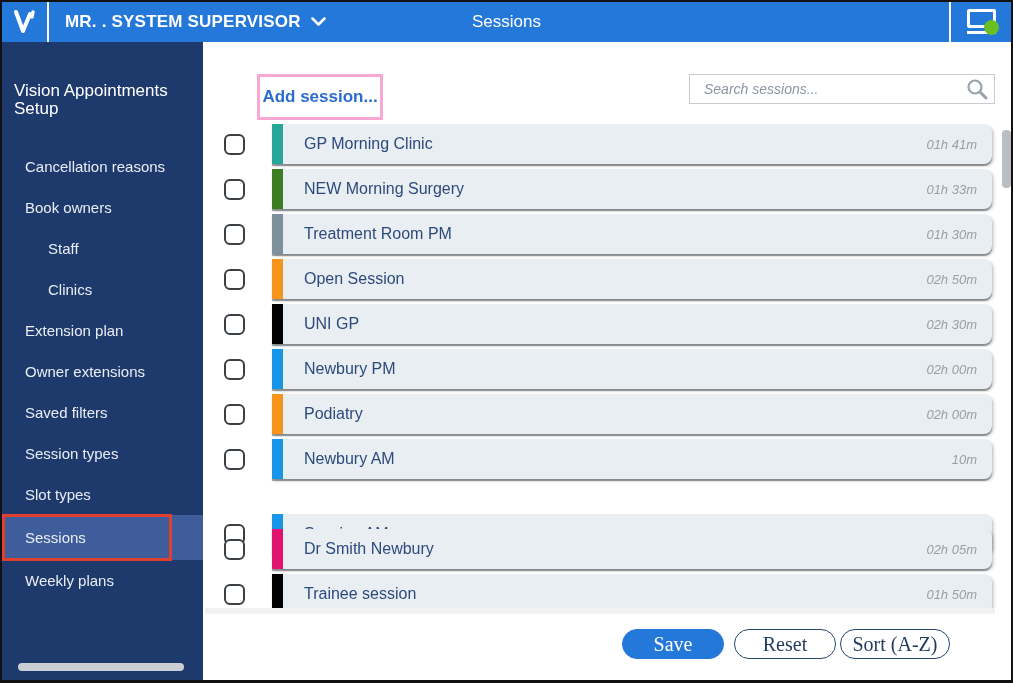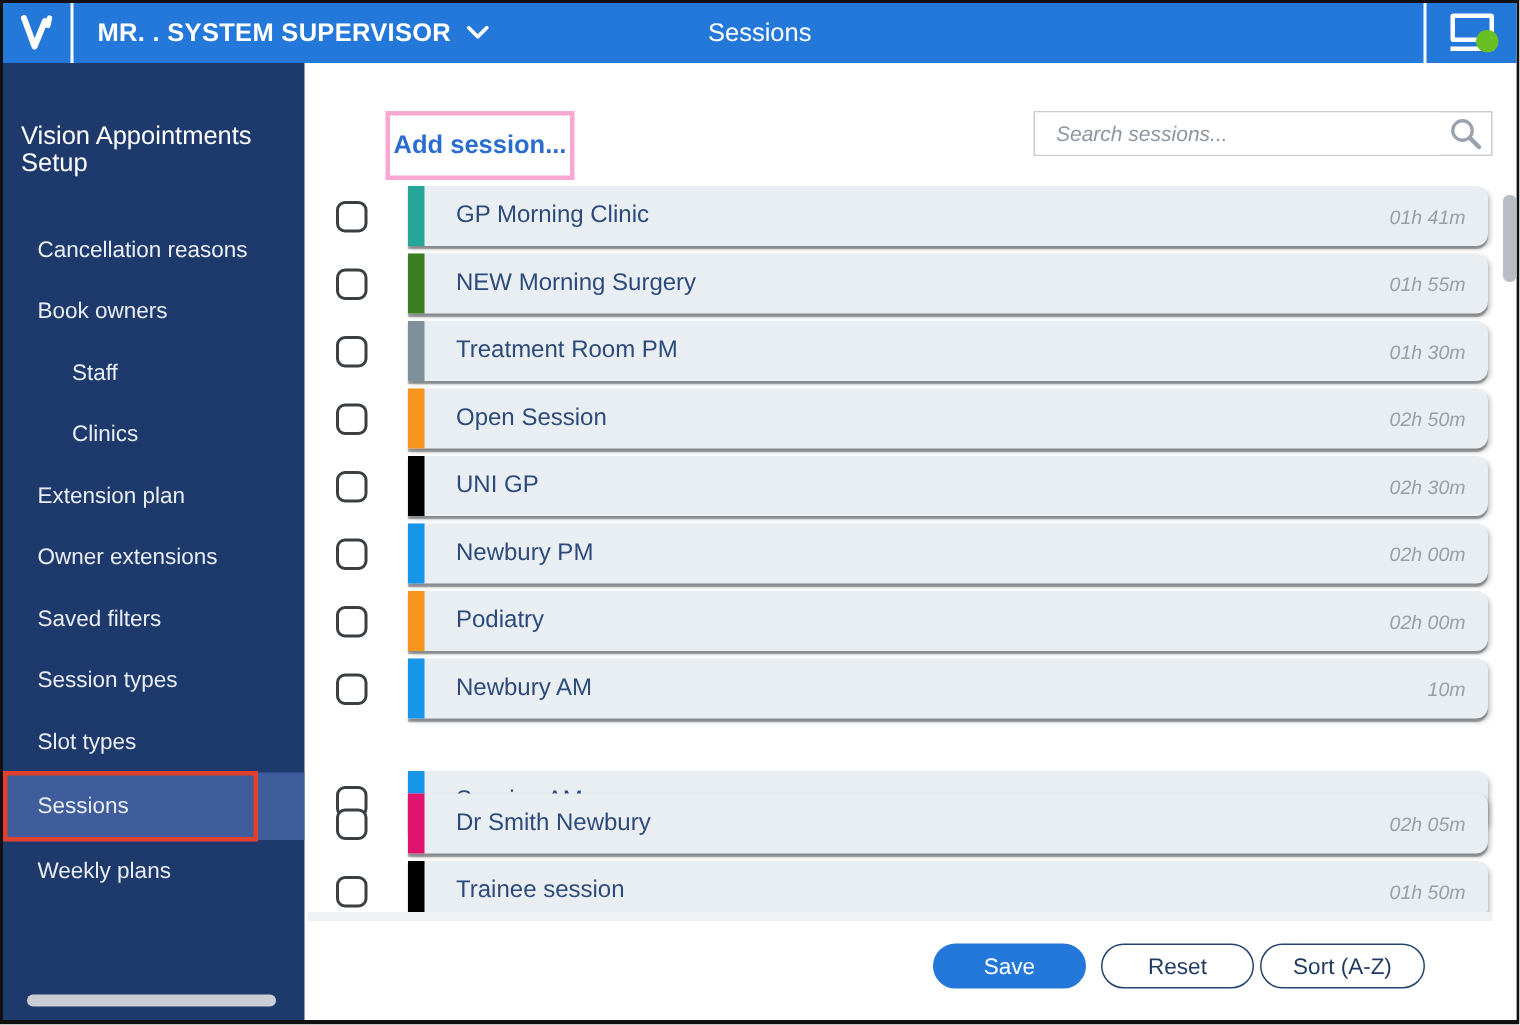--- a/index.html
+++ b/index.html
@@ -91,23 +91,23 @@
   .row-name { flex:1; padding-left:21px; font-size:16px; color:#2c4a7c; white-space:nowrap; overflow:hidden; }
   .row-duration { padding-right:15px; font-size:13px; font-style:italic; color:#97a0a8; white-space:nowrap; }
 
   .h-scroll-strip { position:absolute; left:0; top:566px; width:790px; height:6px; background:#f0f1f3; }
   .v-scrollbar {
     position:absolute; left:797px; top:88px; width:9px; height:58px;
     border-radius:4px; background:#b9bec4; cursor:pointer;
   }
 
   .footer-btn {
-    position:absolute; top:587px; height:30px; font-size:15px;
+    position:absolute; top:587px; height:30px; font-size:20px;
     display:flex; align-items:center; justify-content:center; cursor:pointer;
-    font-family:Liberation Sans, sans-serif;
+    font-family:Liberation Serif, serif;
     border-radius:15px;
   }
   .btn-save { left:417px; width:102px; background:#2478d9; color:#fff; border:1px solid #2478d9; }
   .btn-plain { background:#fff; color:#1f3a5f; border:1px solid #24456e; }
   .btn-reset { left:529px; width:102px; }
   .btn-sort { left:635px; width:110px; }
 </style>
 </head>
 <body>
 
@@ -212,21 +212,21 @@
       <span class="row-name">GP Morning Clinic</span>
       <span class="row-duration">01h 41m</span>
     </div>
   </div>
 
   <div class="row-line" style="top: 45px;">
     <span class="checkbox"></span>
     <div class="row-card">
       <span class="color-bar" style="background: rgb(60, 125, 33);"></span>
       <span class="row-name">NEW Morning Surgery</span>
-      <span class="row-duration">01h 55m</span>
+      <span class="row-duration">01h 33m</span>
     </div>
   </div>
 
   <div class="row-line" style="top: 90px;">
     <span class="checkbox"></span>
     <div class="row-card">
       <span class="color-bar" style="background: rgb(126, 144, 156);"></span>
       <span class="row-name">Treatment Room PM</span>
       <span class="row-duration">01h 30m</span>
     </div>

